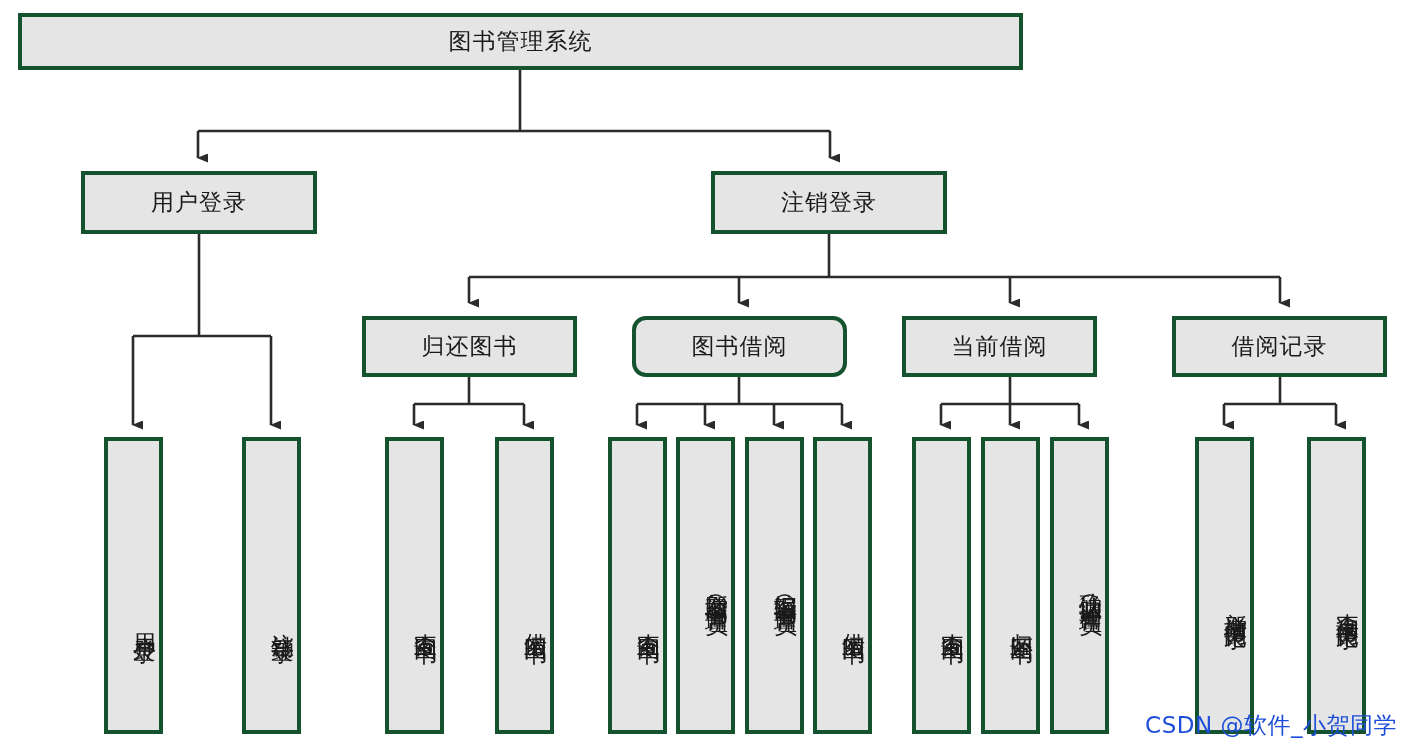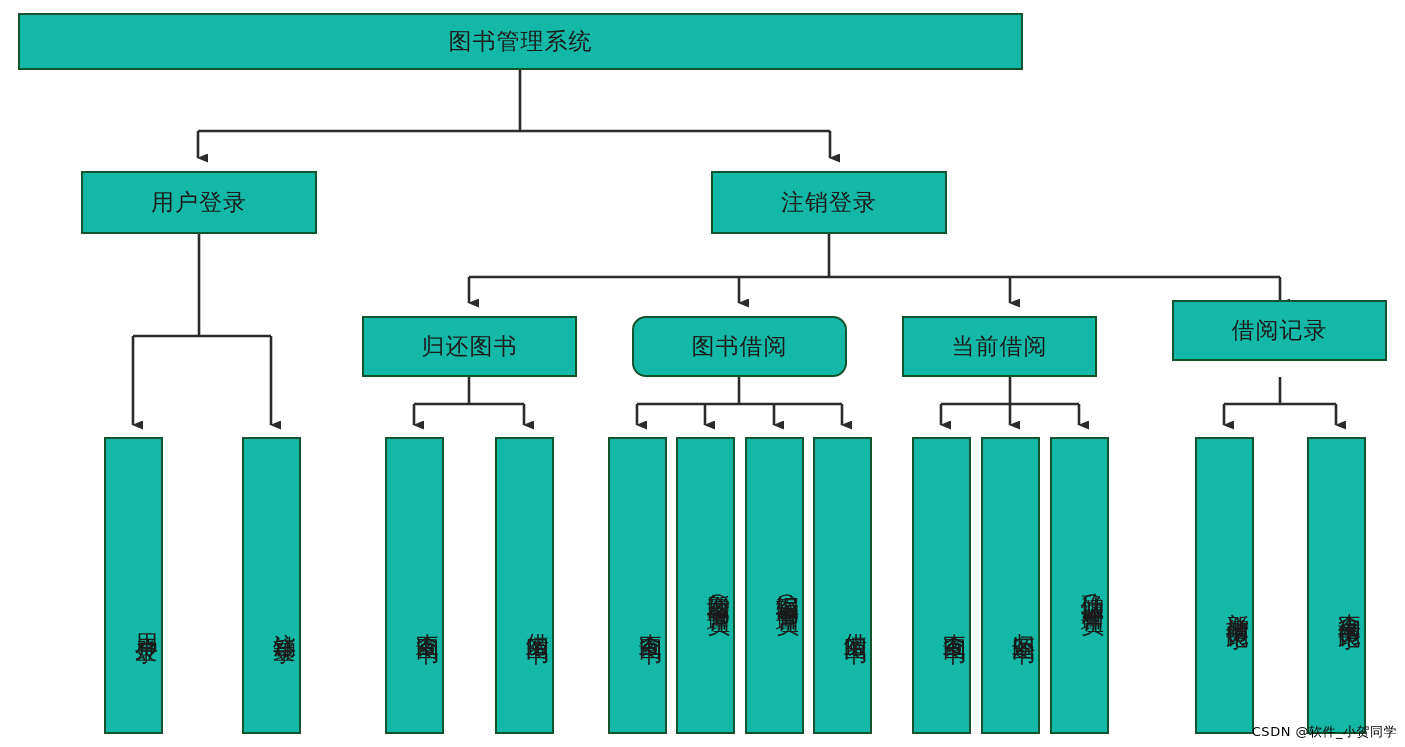--- a/index.html
+++ b/index.html
@@ -20,22 +20,22 @@
   #diagram-svg {
     position: absolute;
     left: 0;
     top: 0;
     width: 1405px;
     height: 747px;
   }
   .node {
     position: absolute;
     box-sizing: border-box;
-    border: 2px solid #14532d;
-    background: #14b8a6;
+    border: 4px solid #14532d;
+    background: #e5e5e5;
     display: flex;
     align-items: center;
     justify-content: center;
     color: #1a1a1a;
   }
   .node.horizontal {
     font-size: 23px;
     line-height: 1.2;
     letter-spacing: 1px;
   }
@@ -56,22 +56,22 @@
     padding-top: 36px;
   }
   .node-label {
     display: block;
     white-space: nowrap;
   }
   #watermark {
     position: absolute;
     right: 8px;
     bottom: 6px;
-    font-size: 13px;
-    color: #000000;
+    font-size: 23px;
+    color: #1d4ed8;
     letter-spacing: 0.5px;
     white-space: nowrap;
     pointer-events: none;
   }
 </style>
 </head>
 <body>
 
 <div id="canvas">
 
@@ -142,21 +142,21 @@
   </div>
 
   <div class="node horizontal" style="left:632px; top:316px; width:215px; height:61px;border-radius:14px;">
     <span class="node-label">图书借阅</span>
   </div>
 
   <div class="node horizontal" style="left:902px; top:316px; width:195px; height:61px;">
     <span class="node-label">当前借阅</span>
   </div>
 
-  <div class="node horizontal" style="left:1172px; top:300px; width:215px; height:61px;">
+  <div class="node horizontal" style="left:1172px; top:316px; width:215px; height:61px;">
     <span class="node-label">借阅记录</span>
   </div>
 
   <div class="node vertical pad-small" style="left:104px; top:437px; width:59px; height:297px;">
     <span class="node-label">用户登录</span>
   </div>
 
   <div class="node vertical pad-small" style="left:242px; top:437px; width:59px; height:297px;">
     <span class="node-label">注销登录</span>
   </div>

